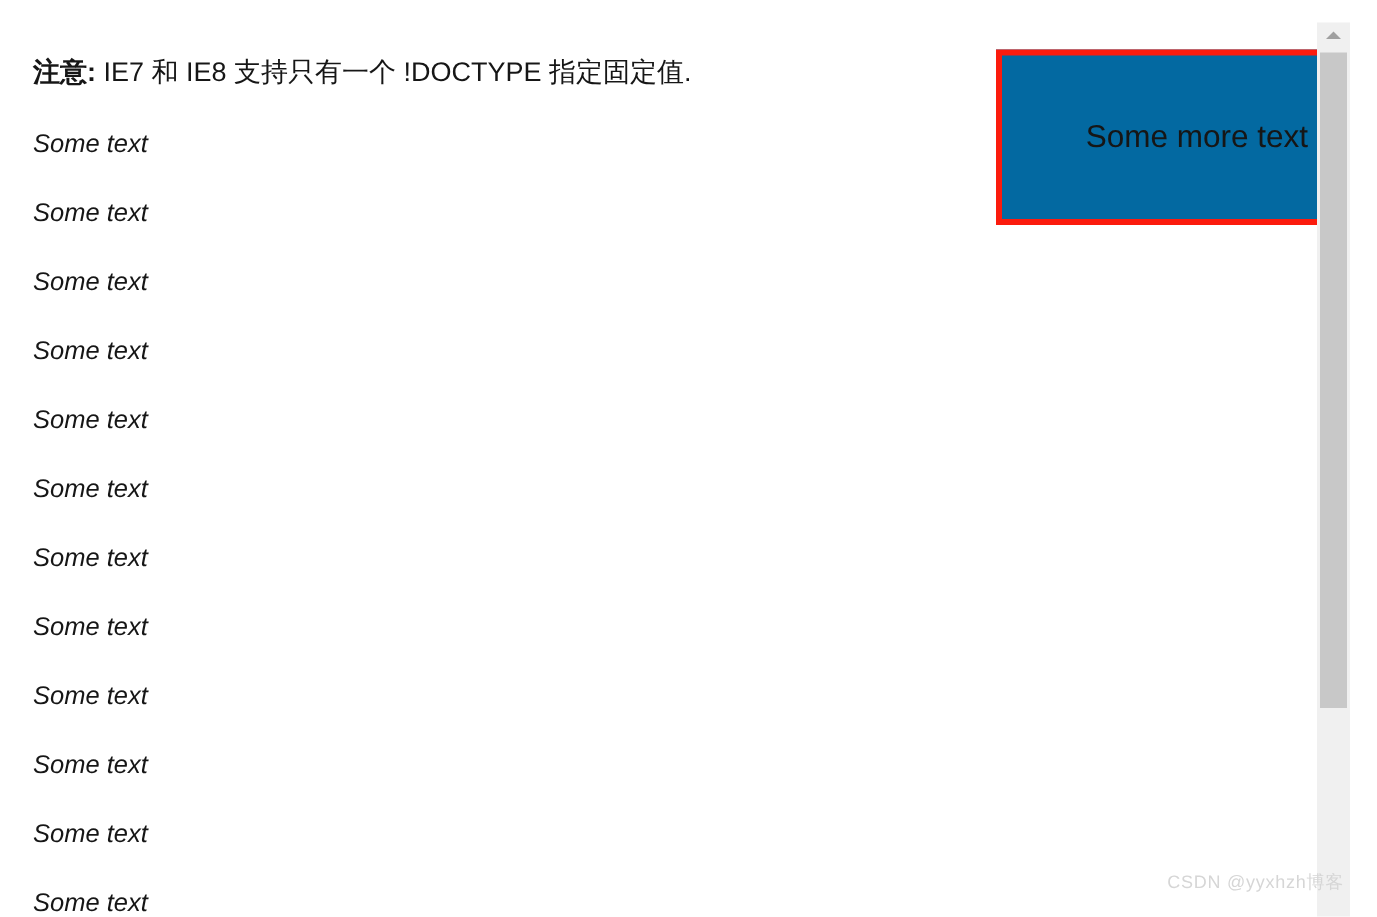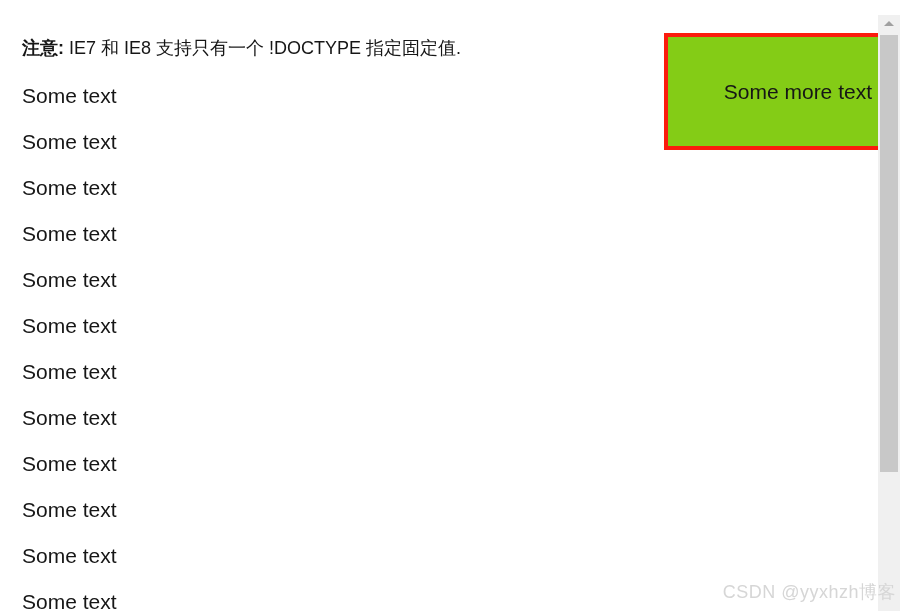--- a/index.html
+++ b/index.html
@@ -36,21 +36,21 @@
 
   
   #float-box {
     position: absolute;
     left: 664px;
     top: 33px;
     width: 221px;
     height: 117px;
     box-sizing: border-box;
     border: 4px solid #fb1b0d;
-    background: #84cc16;
+    background: #0369a1;
     display: flex;
     align-items: center;
     justify-content: flex-end;
     z-index: 5;
   }
   #float-box .boxtext {
     font-size: 21px;
     color: #161616;
     line-height: 1.2;
     padding-right: 9px;
@@ -72,25 +72,26 @@
   }
 
   
   #lines {
     position: absolute;
     left: 22px;
     top: 84px;
     width: 640px;
   }
   .line {
-    font-size: 21px;
+    font-size: 17px;
     color: #161616;
     height: 46px;
     line-height: 24px;
     white-space: nowrap;
+    font-style: italic;
   }
 
   
   #scrollbar {
     position: absolute;
     right: 18px;
     top: 15px;
     width: 22px;
     height: 596px;
     background: #f0f0f0;
@@ -120,21 +121,21 @@
     width: 18px;
     height: 437px;
     background: #c8c8c8;
   }
 
   
   #watermark {
     position: absolute;
     right: 22px;
     top: 580px;
-    font-size: 18px;
+    font-size: 12px;
     color: #d6d6d6;
     letter-spacing: 0.5px;
     white-space: nowrap;
     z-index: 30;
     user-select: none;
   }
 </style>
 </head>
 <body>
 

